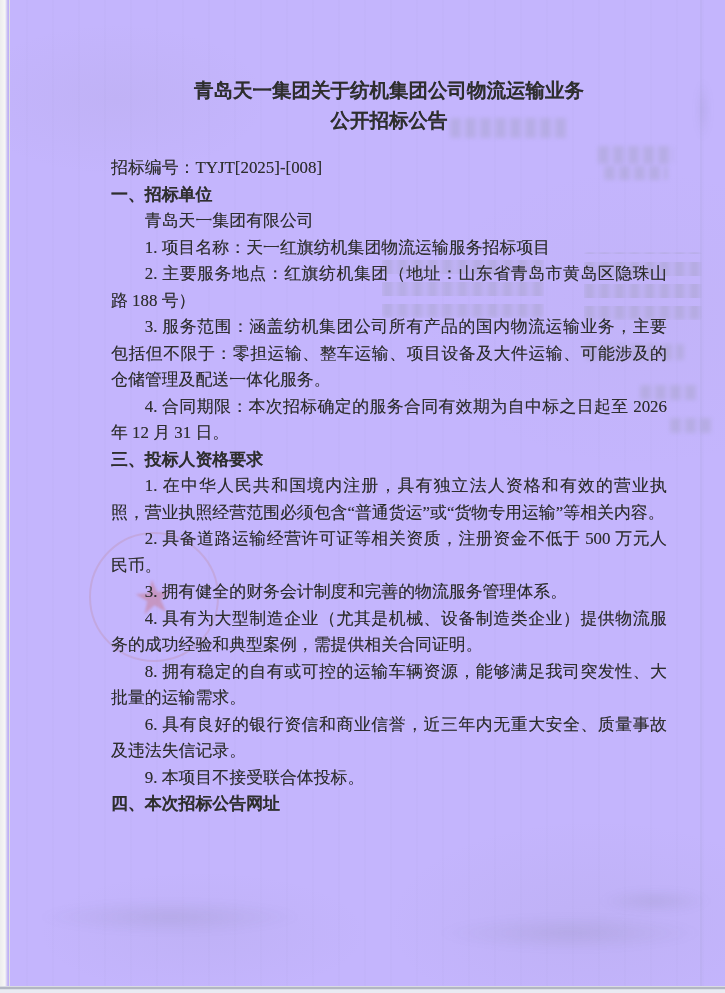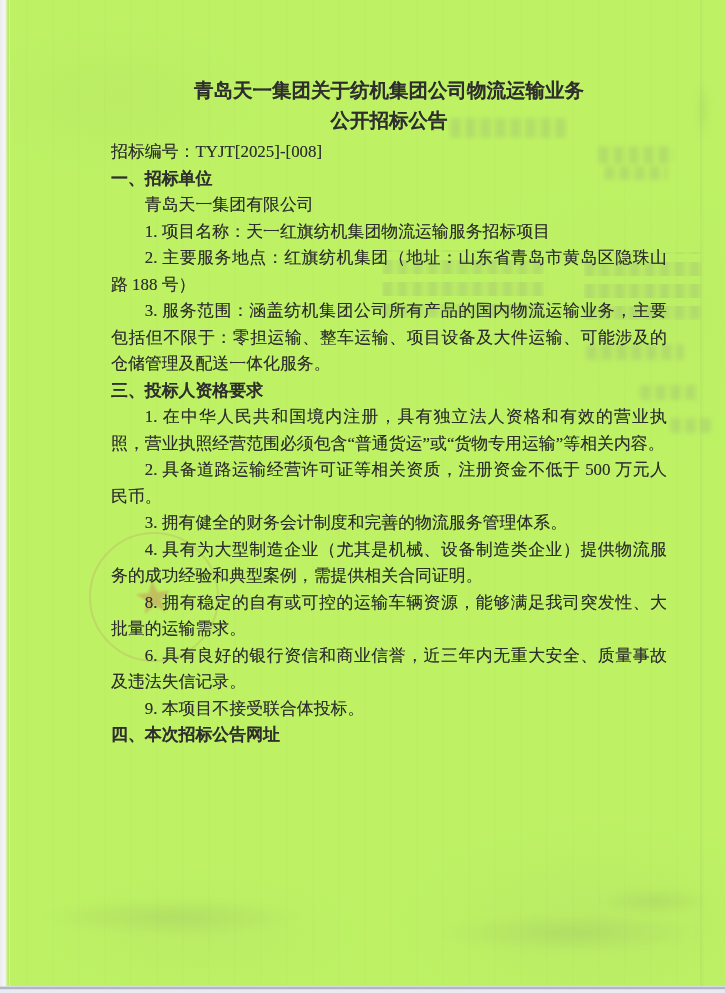--- a/index.html
+++ b/index.html
@@ -1,17 +1,17 @@
 <!DOCTYPE html>
 <html><head>
 <meta charset="utf-8">
 <style>
   html,body{margin:0;padding:0;}
   body{width:725px;height:993px;background:#fcfcfb;overflow:hidden;}
-  .scan{position:relative;width:725px;height:993px;background:#bef264;overflow:hidden;
+  .scan{position:relative;width:725px;height:993px;background:#c4b5fd;overflow:hidden;
         font-family:"Liberation Serif",serif;}
 
   
   .blotches{position:absolute;inset:0;pointer-events:none;background:
     radial-gradient(220px 110px at 16% 10%, rgba(120,120,115,.05), rgba(120,120,115,0) 70%),
     radial-gradient(300px 150px at 82% 93%, rgba(110,115,125,.06), rgba(110,115,125,0) 70%),
     radial-gradient(240px 90px at 28% 94%, rgba(110,115,125,.05), rgba(110,115,125,0) 70%),
     radial-gradient(320px 220px at 88% 32%, rgba(140,140,130,.04), rgba(140,140,130,0) 70%);}
   .streaks{position:absolute;inset:0;pointer-events:none;
     background:repeating-linear-gradient(90deg, rgba(70,80,100,.016) 0 2px, rgba(0,0,0,0) 2px 26px);}
@@ -37,21 +37,21 @@
   .seal-star{font-family:"DejaVu Sans",sans-serif;font-size:46px;line-height:1;
     color:rgba(203,94,84,.34);transform:rotate(-6deg);filter:blur(1px);}
 
   
   .content{position:absolute;left:111px;top:76px;width:556px;color:#2e2e2e;
     font-size:16.9px;line-height:26.5px;text-align:justify;
     text-shadow:0 0 .5px rgba(46,46,46,.5);}
   .title-line{font-size:19.5px;font-weight:bold;text-align:center;line-height:30px;text-align-last:center;}
   p,h2{margin:0;padding:0;}
   h2{font-size:16.9px;line-height:26.5px;font-weight:bold;text-align:left;}
-  .tender-no{margin-top:3px;text-align:left;}
+  .tender-no{margin-top:19px;text-align:left;}
   .indent{text-indent:2em;}
   .bold{font-weight:normal;}
 </style>
 </head>
 <body>
 
 <div class="scan">
 
   <div class="blotches"></div>
   <div class="streaks"></div>
@@ -81,20 +81,21 @@
     <div class="title-line">公开招标公告</div>
 
     <p class="tender-no">招标编号：TYJT[2025]-[008]</p>
 
     <h2>一、招标单位</h2>
     <p class="para indent bold">青岛天一集团有限公司</p>
 
     <p class="para indent">1. 项目名称：天一红旗纺机集团物流运输服务招标项目</p>
     <p class="para indent">2. 主要服务地点：红旗纺机集团（地址：山东省青岛市黄岛区隐珠山路 188 号）</p>
     <p class="para indent">3. 服务范围：涵盖纺机集团公司所有产品的国内物流运输业务，主要包括但不限于：零担运输、整车运输、项目设备及大件运输、可能涉及的仓储管理及配送一体化服务。</p>
+    <p class="para indent">4. 合同期限：本次招标确定的服务合同有效期为自中标之日起至 2026 年 12 月 31 日。</p>
 
     <h2>三、投标人资格要求</h2>
     <p class="para indent">1. 在中华人民共和国境内注册，具有独立法人资格和有效的营业执照，营业执照经营范围必须包含“普通货运”或“货物专用运输”等相关内容。</p>
     <p class="para indent">2. 具备道路运输经营许可证等相关资质，注册资金不低于 500 万元人民币。</p>
     <p class="para indent">3. 拥有健全的财务会计制度和完善的物流服务管理体系。</p>
     <p class="para indent">4. 具有为大型制造企业（尤其是机械、设备制造类企业）提供物流服务的成功经验和典型案例，需提供相关合同证明。</p>
     <p class="para indent">8. 拥有稳定的自有或可控的运输车辆资源，能够满足我司突发性、大批量的运输需求。</p>
     <p class="para indent">6. 具有良好的银行资信和商业信誉，近三年内无重大安全、质量事故及违法失信记录。</p>
     <p class="para indent">9. 本项目不接受联合体投标。</p>
 

